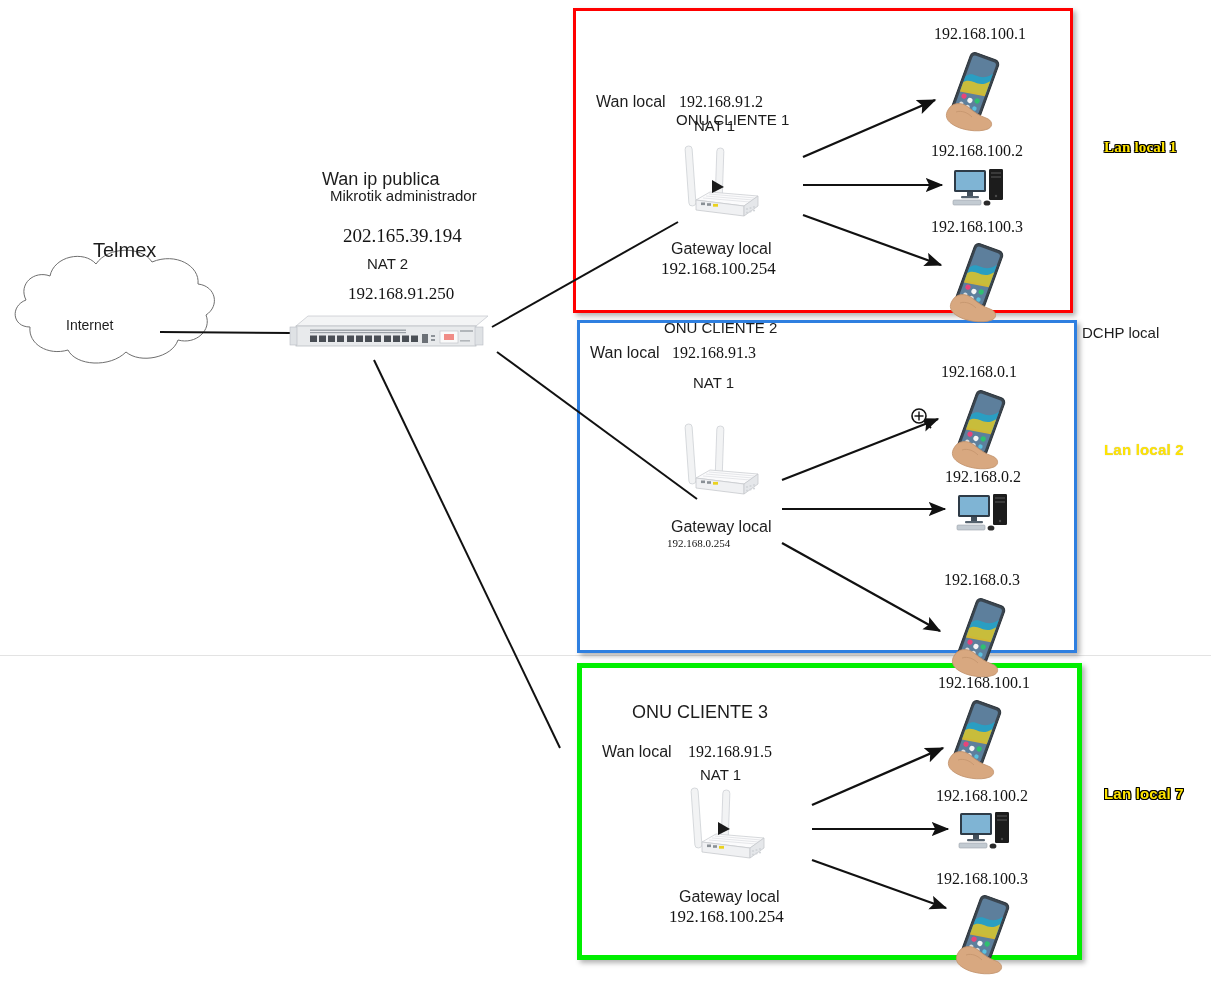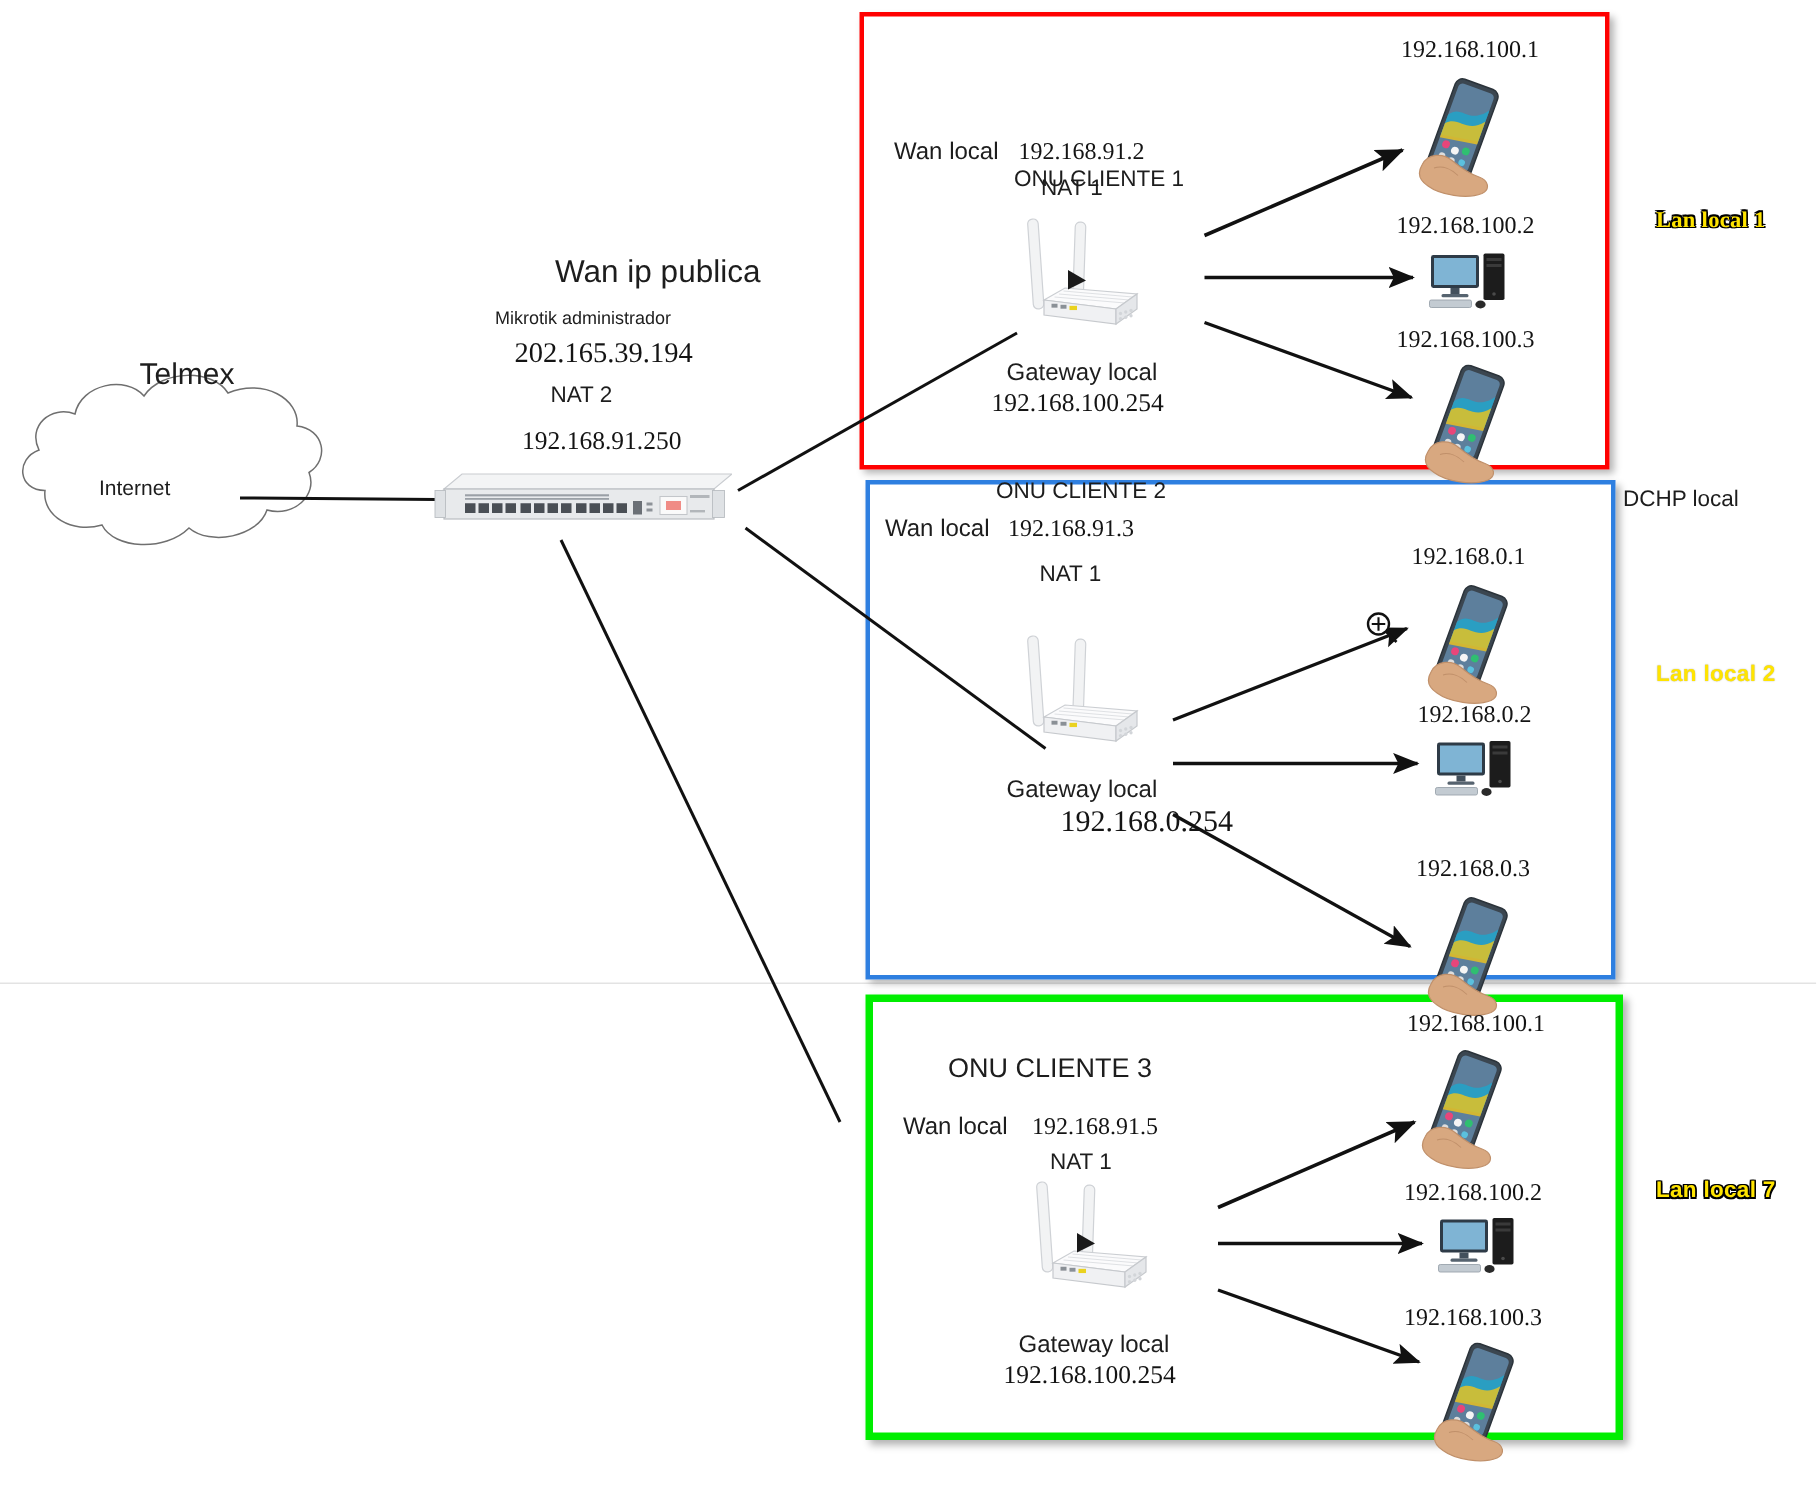--- a/index.html
+++ b/index.html
@@ -142,23 +142,23 @@
 
     <line x1="812" y1="805" x2="943" y2="748" stroke="#111111" stroke-width="2.4" marker-end="url(#arrow)"></line>
     <line x1="812" y1="829" x2="948" y2="829" stroke="#111111" stroke-width="2.2" marker-end="url(#arrow)"></line>
     <line x1="812" y1="860" x2="946" y2="908" stroke="#111111" stroke-width="2.2" marker-end="url(#arrow)"></line>
   </svg>
 
   <div class="txt" style="left:55px; top:239px; font-size:20px;margin-left:38px;">Telmex</div>
 
   <div class="txt" style="left:66px; top:318px; font-size:14px;">Internet</div>
 
-  <div class="txt" style="left:322px; top:170px; font-size:21px;margin-left:48px;">Wan ip publica</div>
-
-  <div class="txt" style="left:330px; top:206px; font-size:12px;">Mikrotik administrador</div>
+  <div class="txt" style="left:322px; top:170px; font-size:18px;">Wan ip publica</div>
+
+  <div class="txt" style="left:330px; top:188px; font-size:15px;">Mikrotik administrador</div>
 
   <div class="txt serifnum" style="left:343px; top:226px; font-size:19px;">202.165.39.194</div>
 
   <div class="txt" style="left:367px; top:256px; font-size:15px;">NAT 2</div>
 
   <div class="txt serifnum" style="left:348px; top:285px; font-size:17px;">192.168.91.250</div>
 
   <div class="mikrotik" style="left:288px; top:312px;">
     <svg width="200" height="42" viewBox="0 0 200 42">
 
@@ -358,21 +358,21 @@
         <circle cx="82" cy="67" r="1.1"></circle>
         <circle cx="75" cy="72.5" r="1.1"></circle>
         <circle cx="78.5" cy="71.5" r="1.1"></circle>
         <circle cx="82" cy="70.5" r="1.1"></circle>
       </g>
     </svg>
   </div>
 
   <div class="txt" style="left:671px; top:518px; font-size:16px;">Gateway local</div>
 
-  <div class="txt serifnum" style="left:667px; top:537px; font-size:20px;margin-left:40px;">192.168.0.254</div>
+  <div class="txt serifnum" style="left:667px; top:537px; font-size:11px;">192.168.0.254</div>
 
   <div class="zoomcursor" style="left:908px; top:405px;">
     <svg width="26" height="26" viewBox="0 0 26 26">
       <circle cx="11" cy="11" r="7" fill="#ffffff" stroke="#111111" stroke-width="1.6"></circle>
       <line x1="11" y1="6.5" x2="11" y2="15.5" stroke="#111111" stroke-width="1.4"></line>
       <line x1="6.5" y1="11" x2="15.5" y2="11" stroke="#111111" stroke-width="1.4"></line>
       <line x1="16" y1="16" x2="23" y2="23" stroke="#111111" stroke-width="1.8"></line>
     </svg>
   </div>
 

